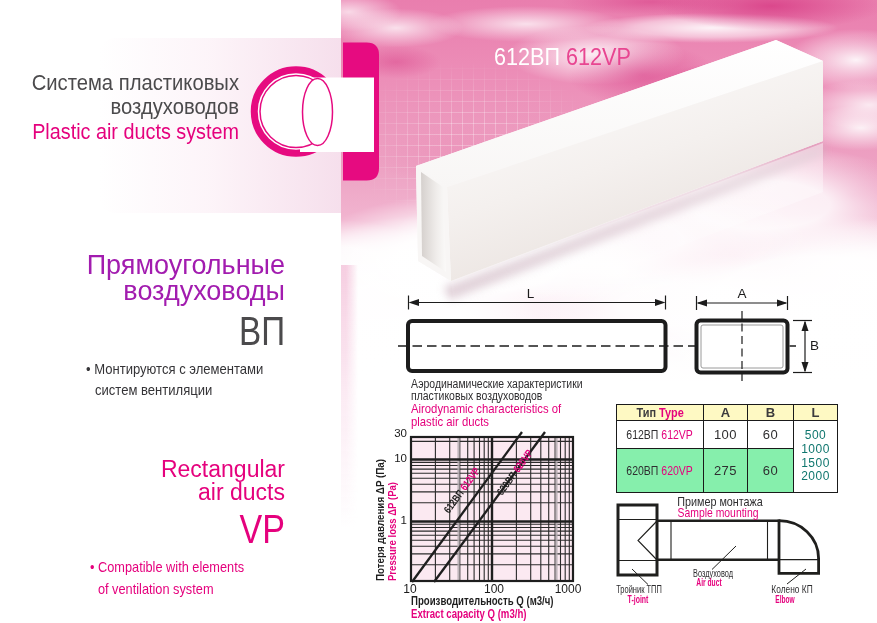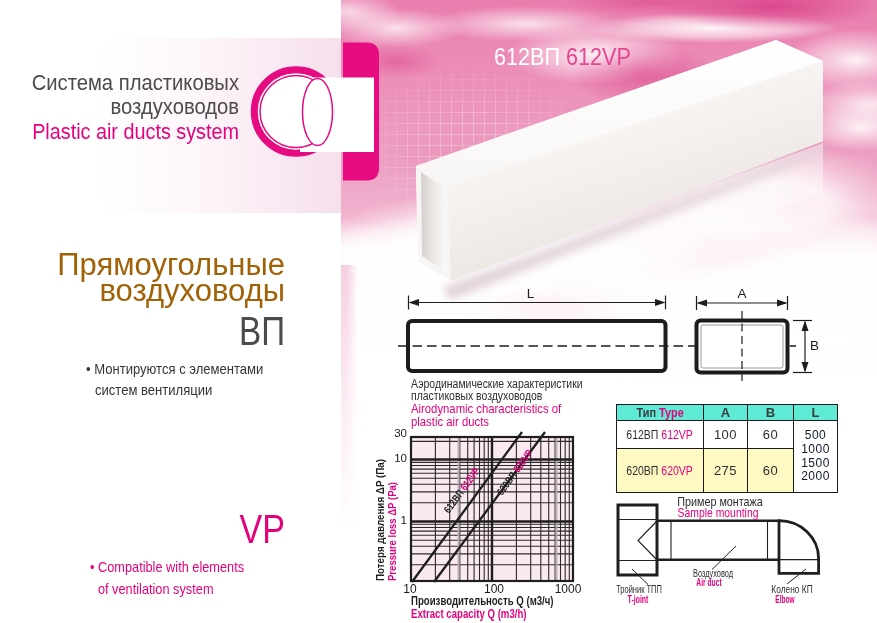--- a/index.html
+++ b/index.html
@@ -260,26 +260,27 @@
 
 <line x1="787" y1="584" x2="806" y2="569" stroke="#1f1f1d" stroke-width="1"></line>
 </svg>
 
 <div class="abs" style="left:0;top:72px;width:239px;text-align:right;font-size:21.5px;line-height:23.5px;color:#4b4a4c;transform:scaleX(.94);transform-origin:100% 50%;">Система пластиковых<br>воздуховодов</div>
 
 <div class="abs" style="left:0;top:119px;width:239px;text-align:right;font-size:22px;color:#e5017d;transform:scaleX(.9);transform-origin:100% 50%;">Plastic air ducts system</div>
 
 <div class="abs" style="left:494px;top:43px;font-size:24px;color:#ffffff;transform:scaleX(.9);transform-origin:0 50%;">612ВП <span style="color:#e84591">612VP</span></div>
 
-<div class="abs" style="left:0;top:252px;width:285px;text-align:right;font-size:31px;line-height:26px;color:#a16207;">Прямоугольные<br>воздуховоды</div>
+<div class="abs" style="left:0;top:252px;width:285px;text-align:right;font-size:27px;line-height:26px;color:#a21caf;">Прямоугольные<br>воздуховоды</div>
 
 <div class="abs" style="left:0;top:306.5px;width:285px;text-align:right;font-size:41.5px;color:#4b4a4c;transform:scaleX(.8);transform-origin:100% 50%;">ВП</div>
 
 <div class="abs" style="left:86px;top:359px;width:210px;font-size:14.5px;line-height:21px;color:#353437;transform:scaleX(.9);transform-origin:0 50%;">• Монтируются с элементами<br><span style="margin-left:10px">систем вентиляции</span></div>
 
+<div class="abs" style="left:0;top:458px;width:285px;text-align:right;font-size:23px;line-height:23px;color:#e5017d;">Rectangular<br>air ducts</div>
 
 <div class="abs" style="left:0;top:504.5px;width:285px;text-align:right;font-size:41.5px;color:#e5017d;transform:scaleX(.82);transform-origin:100% 50%;">VP</div>
 
 <div class="abs" style="left:90px;top:557px;width:210px;font-size:14.5px;line-height:21.5px;color:#e5017d;transform:scaleX(.88);transform-origin:0 50%;">• Compatible with elements<br><span style="margin-left:9px">of ventilation system</span></div>
 
 <div class="abs" style="left:411px;top:378px;font-size:12px;line-height:12.3px;color:#2e2d2f;transform:scaleX(.87);transform-origin:0 50%;">Аэродинамические характеристики<br>пластиковых воздуховодов</div>
 
 <div class="abs" style="left:411px;top:403px;font-size:13px;line-height:12.5px;color:#e5017d;transform:scaleX(.87);transform-origin:0 50%;">Airodynamic characteristics of<br>plastic air ducts</div>
 
 <div class="abs" style="left:411px;top:593.5px;font-size:12.5px;font-weight:bold;color:#1e1e1e;transform:scaleX(.77);transform-origin:0 50%;">Производительность Q (м3/ч)</div>
@@ -287,33 +288,33 @@
 <div class="abs" style="left:411px;top:606.5px;font-size:12.5px;font-weight:bold;color:#e5017d;transform:scaleX(.77);transform-origin:0 50%;">Extract capacity Q (m3/h)</div>
 
 <table class="abs" style="left:616px;top:404px;border-collapse:collapse;table-layout:fixed;width:221px;font-family:'Liberation Sans',sans-serif;" cellspacing="0" cellpadding="0">
   <colgroup>
         <col style="width:87px">
         <col style="width:44px">
         <col style="width:46px">
         <col style="width:44px">
       </colgroup>
   <tbody>
-        <tr style="background:#5eead4;height:15px;margin-left:20px;">
+        <tr style="background:#fef9c3;height:15px;margin-left:20px;">
     <td style="border:1.5px solid #1a1a1a;text-align:center;font-size:13px;font-weight:bold;color:#3c3b3d;"><span style="display:inline-block;transform:scaleX(.84);">Тип <span style="color:#e5017d">Type</span></span></td>
     <td style="border:1.5px solid #1a1a1a;text-align:center;font-size:13px;font-weight:bold;color:#3c3b3d;">A</td>
     <td style="border:1.5px solid #1a1a1a;text-align:center;font-size:13px;font-weight:bold;color:#3c3b3d;">B</td>
     <td style="border:1.5px solid #1a1a1a;text-align:center;font-size:13px;font-weight:bold;color:#3c3b3d;">L</td>
   </tr>
   <tr style="height:28px;">
     <td style="border:1.5px solid #1a1a1a;text-align:center;font-size:12.5px;color:#2f2e30;"><span style="display:inline-block;transform:scaleX(.84);">612ВП <span style="color:#e5017d">612VP</span></span></td>
     <td style="border:1.5px solid #1a1a1a;text-align:center;font-size:13px;letter-spacing:.5px;color:#2f2e30;">100</td>
     <td style="border:1.5px solid #1a1a1a;text-align:center;font-size:13px;letter-spacing:.5px;color:#2f2e30;">60</td>
-    <td rowspan="2" style="border:1.5px solid #1a1a1a;text-align:center;font-size:12px;line-height:13.8px;letter-spacing:.5px;color:#0f172a;">500<br>1000<br>1500<br>2000</td>
+    <td rowspan="2" style="border:1.5px solid #1a1a1a;text-align:center;font-size:12px;line-height:13.8px;letter-spacing:.5px;color:#0f766e;">500<br>1000<br>1500<br>2000</td>
   </tr>
-  <tr style="height:44px;background:#fef9c3;padding-left:40px;">
+  <tr style="height:44px;background:#86efac;padding-left:40px;">
     <td style="border:1.5px solid #1a1a1a;text-align:center;font-size:12.5px;color:#2f2e30;"><span style="display:inline-block;transform:scaleX(.84);">620ВП <span style="color:#e5017d">620VP</span></span></td>
     <td style="border:1.5px solid #1a1a1a;text-align:center;font-size:13px;letter-spacing:.5px;color:#2f2e30;">275</td>
     <td style="border:1.5px solid #1a1a1a;text-align:center;font-size:13px;letter-spacing:.5px;color:#2f2e30;">60</td>
   </tr>
 </tbody>
     </table>
 
 <div class="abs" style="left:619.5px;top:494px;width:200px;text-align:center;font-size:13.5px;color:#2e2d2f;transform:scaleX(.8);">Пример монтажа</div>
 
 <div class="abs" style="left:617.5px;top:505px;width:200px;text-align:center;font-size:13.5px;color:#e5017d;transform:scaleX(.77);">Sample mounting</div>

